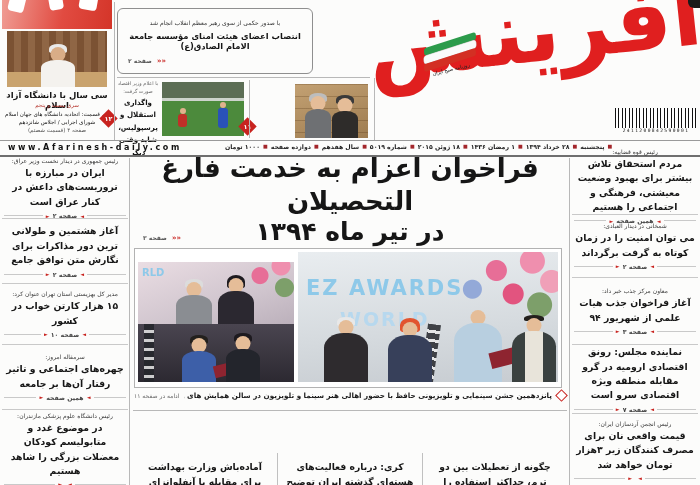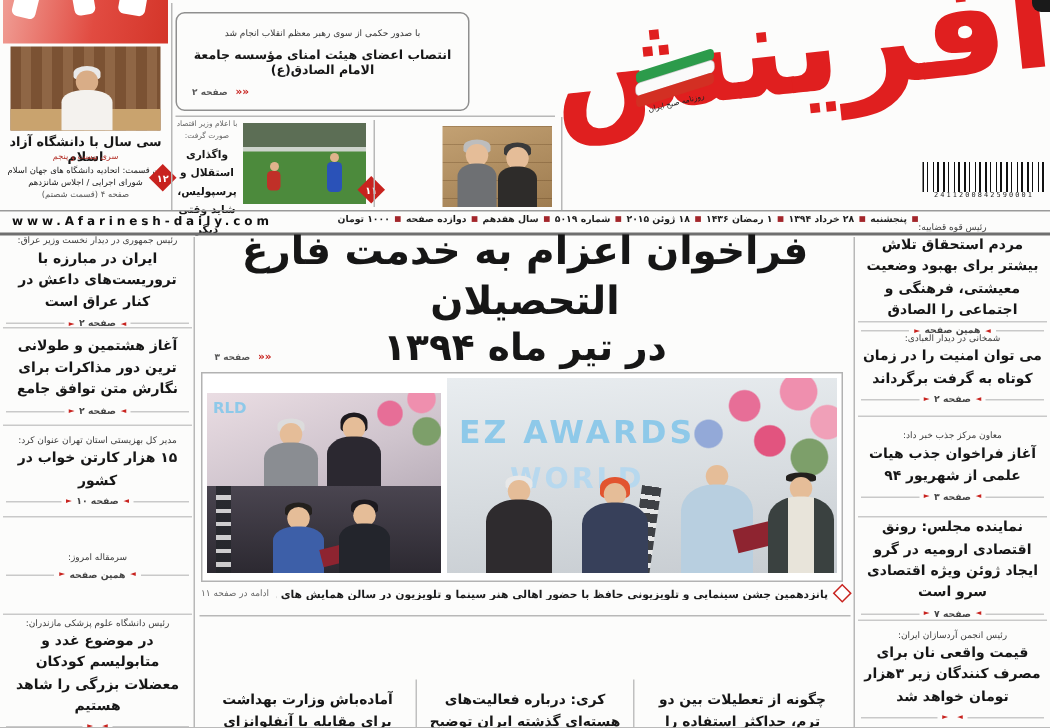--- a/index.html
+++ b/index.html
@@ -245,21 +245,21 @@
     <span class="seg">پنجشنبه</span><span class="seg">۲۸ خرداد ۱۳۹۴</span><span class="seg">۱ رمضان ۱۴۳۶</span><span class="seg">۱۸ ژوئن ۲۰۱۵</span><span class="seg">شماره ۵۰۱۹</span><span class="seg">سال هفدهم</span><span class="seg">دوازده صفحه</span><span class="seg">۱۰۰۰ تومان</span>
   </div>
   <div class="abs website">www.Afarinesh-daily.com</div>
 
   <div class="abs vline vlL"></div>
   <div class="abs vline vlR"></div>
 
   <div class="abs sidebar rsb">
     <div class="sb-item" style="height:56px;">
       <div class="sb-kick">رئیس قوه قضاییه:</div>
-      <div class="sb-head">مردم استحقاق تلاش بیشتر برای بهبود وضعیت معیشتی، فرهنگی و اجتماعی را الصادق</div>
+      <div class="sb-head">مردم استحقاق تلاش بیشتر برای بهبود وضعیت معیشتی، فرهنگی و اجتماعی را هستیم</div>
       <div class="pmrow">
           <span class="arr">◄</span>
           <span class="pt">همین صفحه</span>
           <span class="arr">►</span>
         </div>
     </div>
     <div class="sb-item" style="height:62px;">
       <div class="sb-kick">شمخانی در دیدار العبادی:</div>
       <div class="sb-head">می توان امنیت را در زمان کوتاه به گرفت برگرداند</div>
       <div class="pmrow">
@@ -271,21 +271,21 @@
     <div class="sb-item" style="height:66px;">
       <div class="sb-kick">معاون مرکز جذب خبر داد:</div>
       <div class="sb-head">آغاز فراخوان جذب هیات علمی از شهریور ۹۴</div>
       <div class="pmrow">
           <span class="arr">◄</span>
           <span class="pt">صفحه ۳</span>
           <span class="arr">►</span>
         </div>
     </div>
     <div class="sb-item" style="height:68px;">
-      <div class="sb-head">نماینده مجلس: رونق اقتصادی ارومیه در گرو ایجاد ژوئن ویژه اقتصادی سرو است</div>
+      <div class="sb-head">نماینده مجلس: رونق اقتصادی ارومیه در گرو مقابله منطقه ویژه اقتصادی سرو است</div>
       <div class="pmrow">
           <span class="arr">◄</span>
           <span class="pt">صفحه ۷</span>
           <span class="arr">►</span>
         </div>
     </div>
     <div class="sb-item" style="height:73px;">
       <div class="sb-kick">رئیس انجمن آردسازان ایران:</div>
       <div class="sb-head">قیمت واقعی نان برای مصرف کنندگان زیر ۳هزار تومان خواهد شد</div>
       <div class="pmrow">
@@ -318,20 +318,21 @@
       <div class="sb-kick">مدیر کل بهزیستی استان تهران عنوان کرد:</div>
       <div class="sb-head">۱۵ هزار کارتن خواب در کشور</div>
       <div class="pmrow">
           <span class="arr">◄</span>
           <span class="pt">صفحه ۱۰</span>
           <span class="arr">►</span>
         </div>
     </div>
     <div class="sb-item" style="height:64px;">
       <div class="sb-kick">سرمقاله امروز:</div>
+      <div class="sb-head">چهره‌های اجتماعی و تاثیر رفتار آن‌ها بر جامعه</div>
       <div class="pmrow">
           <span class="arr">◄</span>
           <span class="pt">همین صفحه</span>
           <span class="arr">►</span>
         </div>
     </div>
     <div class="sb-item" style="height:79px;">
       <div class="sb-kick">رئیس دانشگاه علوم پزشکی مازندران:</div>
       <div class="sb-head">در موضوع غدد و متابولیسم کودکان معضلات بزرگی را شاهد هستیم</div>
       <div class="pmrow">

